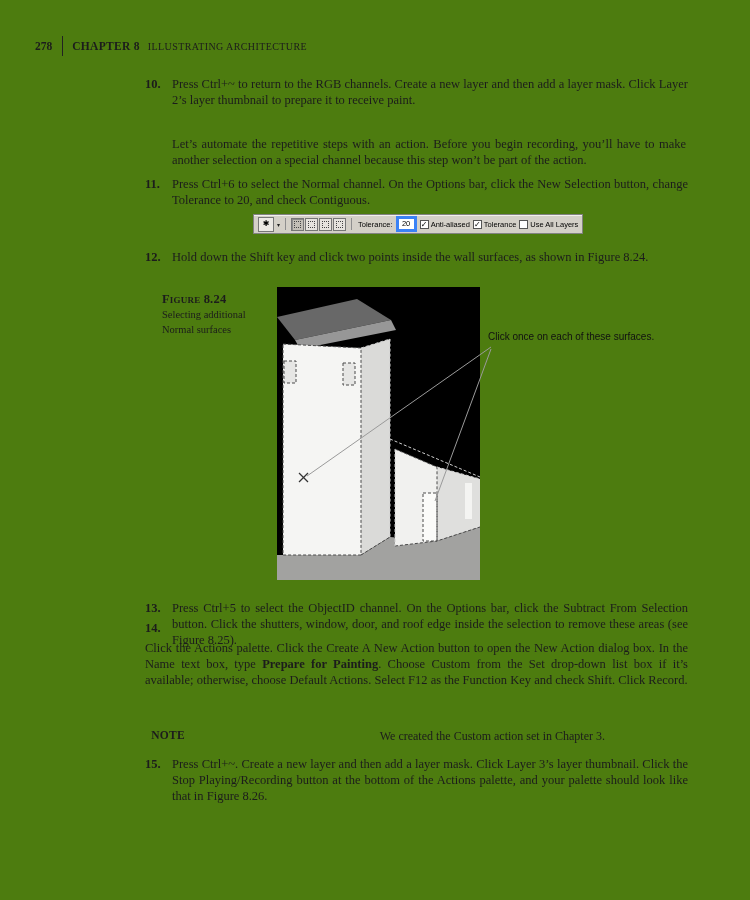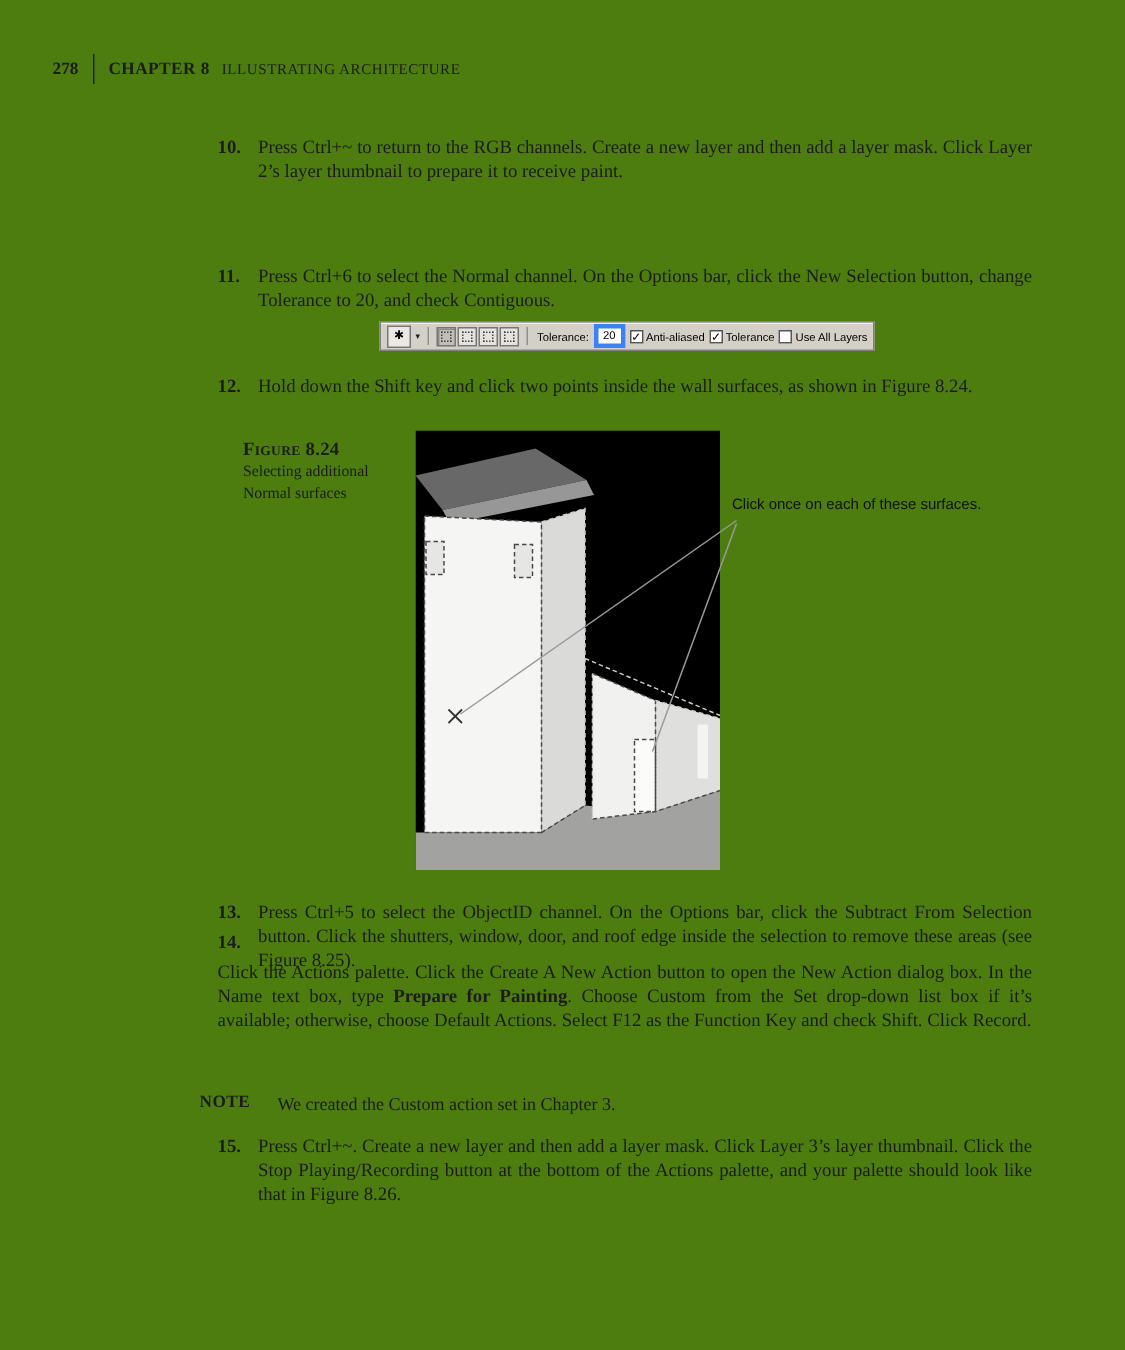--- a/index.html
+++ b/index.html
@@ -13,21 +13,21 @@
   .chapter-label{font-weight:bold;font-size:11.5px;letter-spacing:.3px;}
   .chapter-title{font-size:10px;letter-spacing:.4px;margin-left:8px;}
 
   
   .step{position:absolute;left:145px;width:543px;display:flex;}
   .step-num{flex:0 0 20px;margin-right:7px;font-weight:bold;font-size:12.5px;line-height:16px;}
   .step-text{flex:1;font-size:12.5px;line-height:16px;text-align:justify;}
   .para{position:absolute;left:172px;width:514px;font-size:12.5px;line-height:16px;text-align:justify;}
 
   
-  .note{position:absolute;left:133px;top:729px;display:flex;}
+  .note{position:absolute;left:133px;top:729px;display:flex;text-align:right;}
   .note-label{font-weight:bold;font-size:11.5px;letter-spacing:.3px;width:52px;}
   .note-text{font-size:12px;line-height:15px;width:420px;}
 
   
   .fig-caption{position:absolute;left:118px;top:292px;width:150px;margin-left:44px;}
   .fig-label{font-weight:bold;font-variant:small-caps;font-size:12.5px;letter-spacing:.2px;}
   .fig-line{font-size:10.5px;line-height:15px;}
 
   
   .figure-wrap{position:absolute;left:277px;top:287px;width:420px;height:293px;}
@@ -60,24 +60,25 @@
 
 <div class="page">
 
   <div class="header">
     <span class="page-num">278</span>
     <span class="header-rule"></span>
     <span class="chapter-label">CHAPTER 8</span>
     <span class="chapter-title">ILLUSTRATING ARCHITECTURE</span>
   </div>
 
-  <div class="step" style="top:90px;">
+  <div class="step" style="top:76px;">
     <span class="step-num">10.</span>
     <div class="step-text">Press Ctrl+~ to return to the RGB channels. Create a new layer and then add a layer mask. Click Layer 2’s layer thumbnail to prepare it to receive paint.</div>
   </div>
+  <div class="para" style="top:136px;">Let’s automate the repetitive steps with an action. Before you begin recording, you’ll have to make another selection on a special channel because this step won’t be part of the action.</div>
 
   <div class="step" style="top:176px;">
     <span class="step-num">11.</span>
     <div class="step-text">Press Ctrl+6 to select the Normal channel. On the Options bar, click the New Selection button, change Tolerance to 20, and check Contiguous.</div>
   </div>
 
   <div class="options-bar">
     <span class="tool-btn">✱</span>
     <span class="preset-arrow">▾</span>
     <span class="ob-divider"></span>

